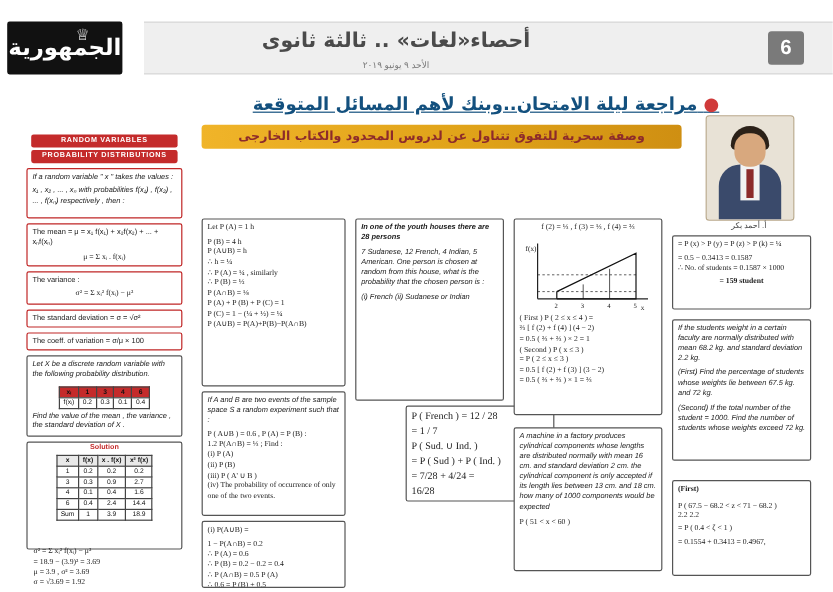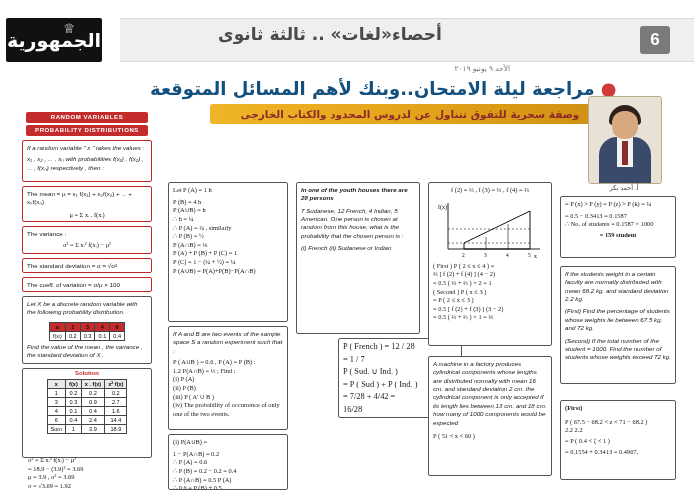--- a/index.html
+++ b/index.html
@@ -36,46 +36,46 @@
     position:absolute;left:54px;top:2px;width:18px;height:18px;
     color:#fff;font-size:13px;text-align:center;line-height:18px;
   }
   .hdr-title{
     position:absolute;left:150px;top:24px;width:360px;
     text-align:center;direction:rtl;
     font-family:"DejaVu Sans",sans-serif;
     font-size:17px;color:#4a4a4a;font-weight:bold;
   }
   .hdr-date{
-    position:absolute;left:150px;top:64px;width:360px;
-    direction:rtl;
+    position:absolute;left:150px;top:50px;width:360px;
+    text-align:center;direction:rtl;
     font-size:7.5px;color:#7a7a7a;
   }
   .pagebox{
     position:absolute;left:640px;top:26px;width:30px;height:28px;
     background:#7a7a7a;color:#fff;border-radius:3px;
     font-size:17px;font-weight:bold;text-align:center;line-height:28px;
   }
 
   
   .maintitle{
     position:absolute;left:150px;top:78px;width:510px;
-    direction:rtl;text-align:left;
+    direction:rtl;text-align:center;
     font-family:"DejaVu Sans",sans-serif;
-    font-size:18px;font-weight:bold;color:#13507e;
+    font-size:15px;font-weight:bold;color:#13507e;text-decoration:underline;
   }
   .maintitle .bullet{color:#d03a3a;}
   .subtitle-strip{
     position:absolute;left:168px;top:104px;width:400px;height:20px;
     background:linear-gradient(90deg,#f0b429,#e0a319 55%,#cf8f12);
     border-radius:3px;
     direction:rtl;text-align:center;
     color:#8d2b2b;font-family:"DejaVu Sans",sans-serif;
     font-size:10.5px;font-weight:bold;line-height:20px;
-    overflow:hidden;white-space:nowrap;margin-left:42px;
+    overflow:hidden;white-space:nowrap;
   }
   .headshot{
     position:absolute;left:588px;top:96px;width:72px;height:86px;
     background:#f4efe6;border:1px solid #b9a98c;border-radius:3px;
     overflow:hidden;
   }
   .hs-bg{position:absolute;inset:0;background:#e8e2d6;}
   .hs-hair{position:absolute;left:20px;top:8px;width:32px;height:20px;background:#2b2118;border-radius:16px 16px 4px 4px;}
   .hs-face{position:absolute;left:23px;top:14px;width:26px;height:28px;background:#d8a87e;border-radius:12px;}
   .hs-body{position:absolute;left:10px;top:40px;width:52px;height:46px;background:#3a4a6b;border-radius:18px 18px 0 0;}
@@ -299,21 +299,21 @@
     <div class="txt txt-it bold">In one of the youth houses there are 28 persons</div>
     <div class="txt txt-it" style="padding-top:1px;">7 Sudanese, 12 French, 4 Indian, 5 American. One person is chosen at random from this house, what is the probability that the chosen person is :</div>
     <div class="txt txt-it" style="padding-top:1px;">(i)  French   (ii)  Sudanese   or   Indian</div>
   </div>
 
   <div class="box b-gray" style="left:296px;top:338px;width:124px;height:80px;margin-left:42px;">
     <div class="txt big" style="padding:2px 4px 0;">P ( French ) = 12 / 28</div>
     <div class="txt big" style="padding:0 4px;">= 1 / 7</div>
     <div class="txt big" style="padding:0 4px;">P ( Sud. ∪ Ind. )</div>
     <div class="txt big" style="padding:0 4px;">= P ( Sud ) + P ( Ind. )</div>
-    <div class="txt big" style="padding:0 4px;">= 7/28 + 4/42 =</div>
+    <div class="txt big" style="padding:0 4px;">= 7/28 + 4/24 =</div>
     <div class="txt big" style="padding:0 4px;">16/28</div>
   </div>
 
   <div class="box b-gray" style="left:428px;top:356px;width:124px;height:120px;">
     <div class="txt txt-it">A machine in a factory produces cylindrical components whose lengths are distributed normally with mean 16 cm. and standard deviation 2 cm. the cylindrical component is only accepted if its length lies between 13 cm. and 18 cm. how many of 1000 components would be expected</div>
     <div class="txt eq" style="padding-top:2px;">P ( 51 &lt; x &lt; 60 )</div>
   </div>
 
   <div class="box b-gray" style="left:428px;top:182px;width:124px;height:164px;">
     <div class="txt eq center">f (2) = ⅓   ,   f (3) = ⅓  ,  f (4) = ⅔</div>

